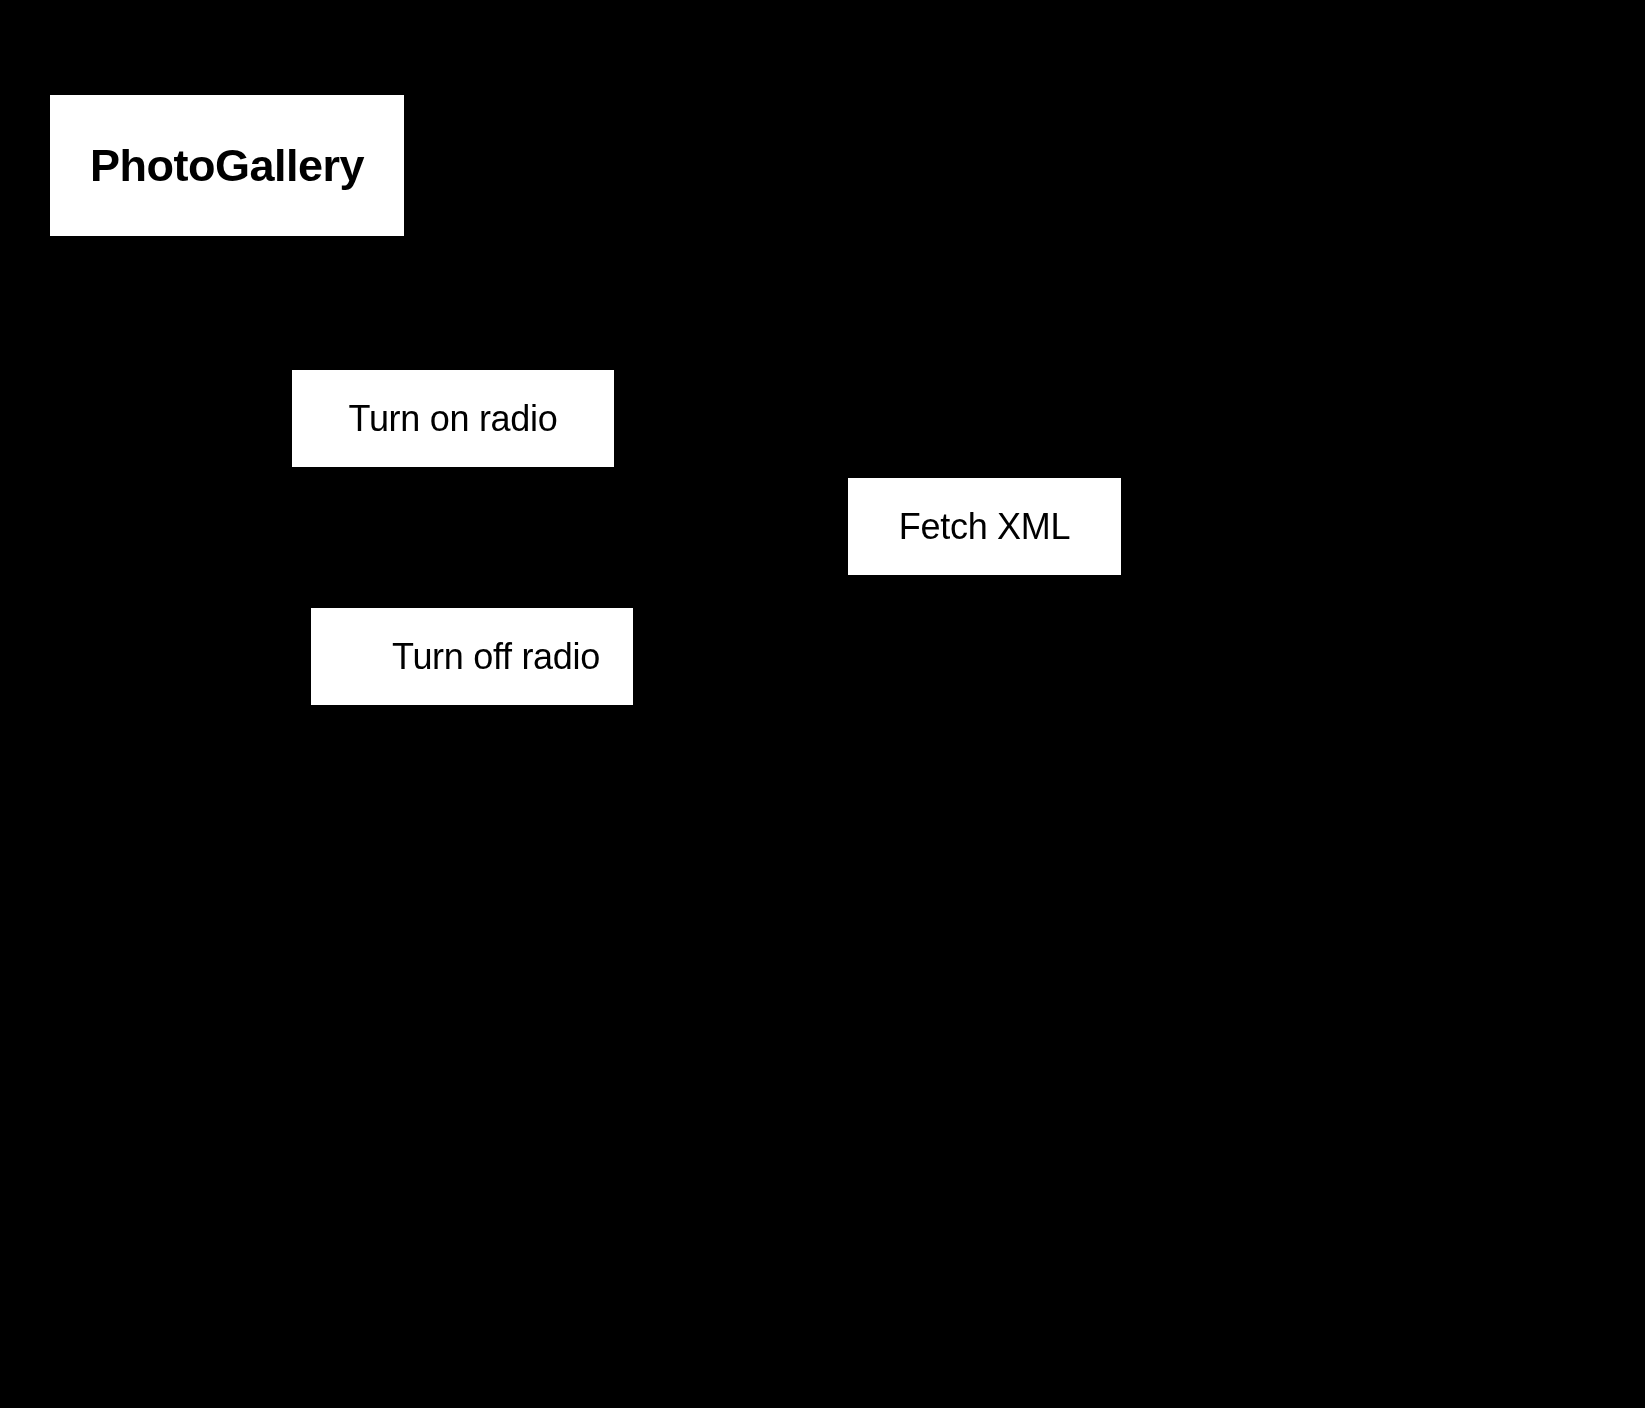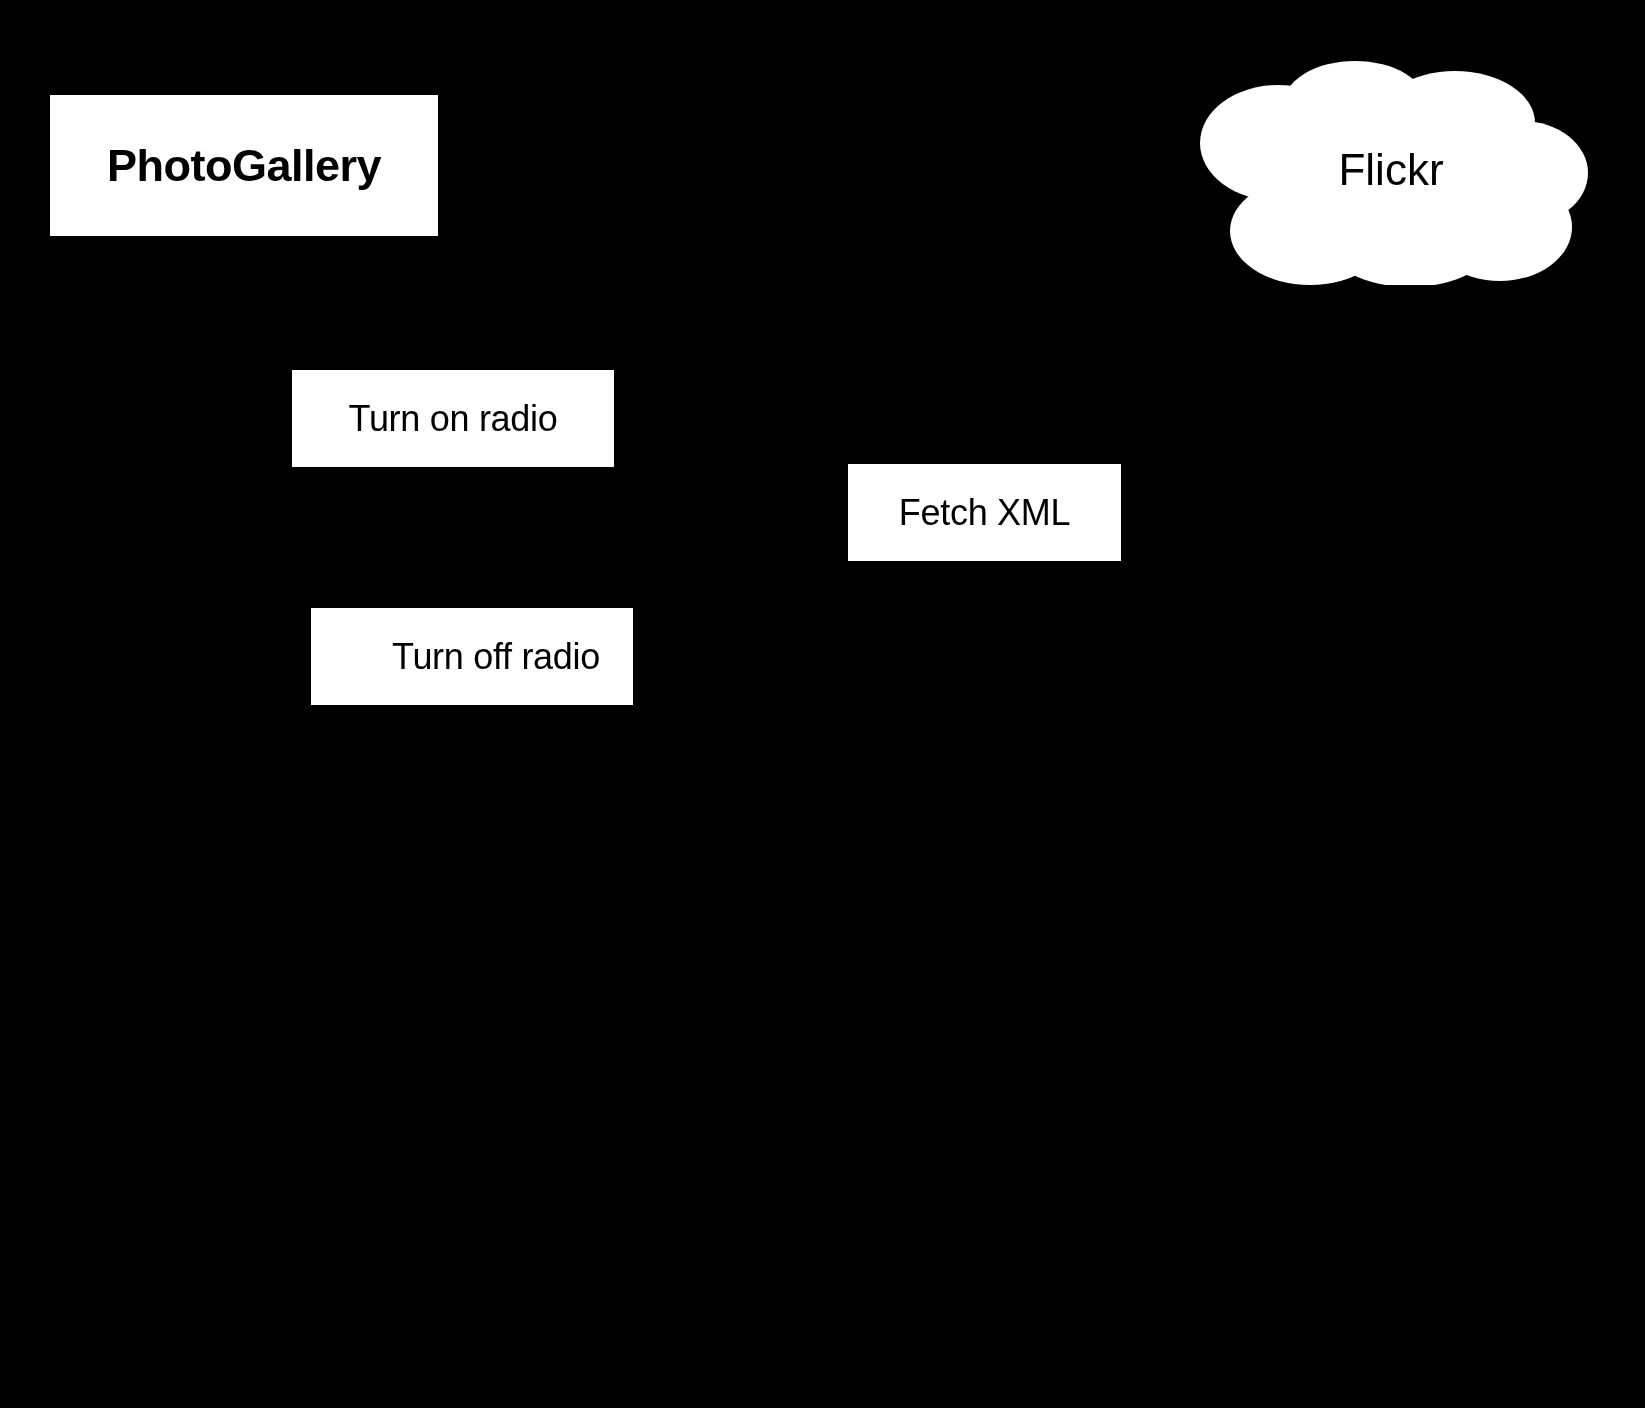--- a/index.html
+++ b/index.html
@@ -21,21 +21,21 @@
     background: #ffffff;
     color: #000000;
     display: flex;
     align-items: center;
     justify-content: center;
     font-weight: bold;
     letter-spacing: -0.5px;
     box-sizing: border-box;
   }
   #box-photogallery {
-    left: 50px;  top: 95px;  width: 388px;  height: 141px;
+    left: 50px;  top: 95px;  width: 354px;  height: 141px;
     font-size: 45px;
   }
   #box-androidos {
     left: 583px; top: 93px;  width: 350px;  height: 145px;
     font-size: 45px;
   }
   
   #cloud-flickr {
     position: absolute;
     left: 1170px;
@@ -84,21 +84,21 @@
     display: flex;
     align-items: center;
     justify-content: center;
     font-size: 36px;
     font-weight: normal;
     letter-spacing: -0.3px;
     box-sizing: border-box;
     white-space: nowrap;
   }
   #label-turn-on   { left: 292px; top: 370px; width: 322px; height: 97px; }
-  #label-fetch-xml { left: 848px; top: 464px; width: 273px; height: 97px; }
+  #label-fetch-xml { left: 848px; top: 478px; width: 273px; height: 97px; }
   #label-turn-off  { left: 311px; top: 608px; width: 322px; height: 97px; padding-left: 48px; }
 </style>
 </head>
 <body>
 
 <div id="canvas">
 
   <div class="lifeline" style="left:224px; top:236px; height:1110px;"></div>
   <div class="lifeline" style="left:757px; top:238px; height:1110px;"></div>
   <div class="lifeline" style="left:1340px; top:285px; height:1060px;"></div>
@@ -110,37 +110,20 @@
   <div class="message-head right" style="left:1324px; top:518px;"></div>
 
   <div class="message-line" style="left:224px; top:655px; width:517px;"></div>
   <div class="message-head right" style="left:741px; top:648px;"></div>
 
   <div class="participant-box" id="box-photogallery">
     <span>PhotoGallery</span>
   </div>
 
 
-  <div id="cloud-flickr">
-    <svg viewBox="0 0 420 230" xmlns="http://www.w3.org/2000/svg">
-      <g fill="#ffffff">
-        <ellipse cx="108" cy="88" rx="78" ry="58"></ellipse>
-        <ellipse cx="185" cy="50" rx="72" ry="44"></ellipse>
-        <ellipse cx="285" cy="68" rx="80" ry="52"></ellipse>
-        <ellipse cx="352" cy="118" rx="66" ry="52"></ellipse>
-        <ellipse cx="330" cy="172" rx="72" ry="54"></ellipse>
-        <ellipse cx="240" cy="186" rx="84" ry="46"></ellipse>
-        <ellipse cx="140" cy="176" rx="80" ry="54"></ellipse>
-        <ellipse cx="205" cy="120" rx="130" ry="74"></ellipse>
-      </g>
-    </svg>
-    <div class="cloud-label">
-      <span>Flickr</span>
-    </div>
-  </div>
 
   <div class="message-label" id="label-turn-on">
     <span>Turn on radio</span>
   </div>
 
   <div class="message-label" id="label-fetch-xml">
     <span>Fetch XML</span>
   </div>
 
   <div class="message-label" id="label-turn-off">

